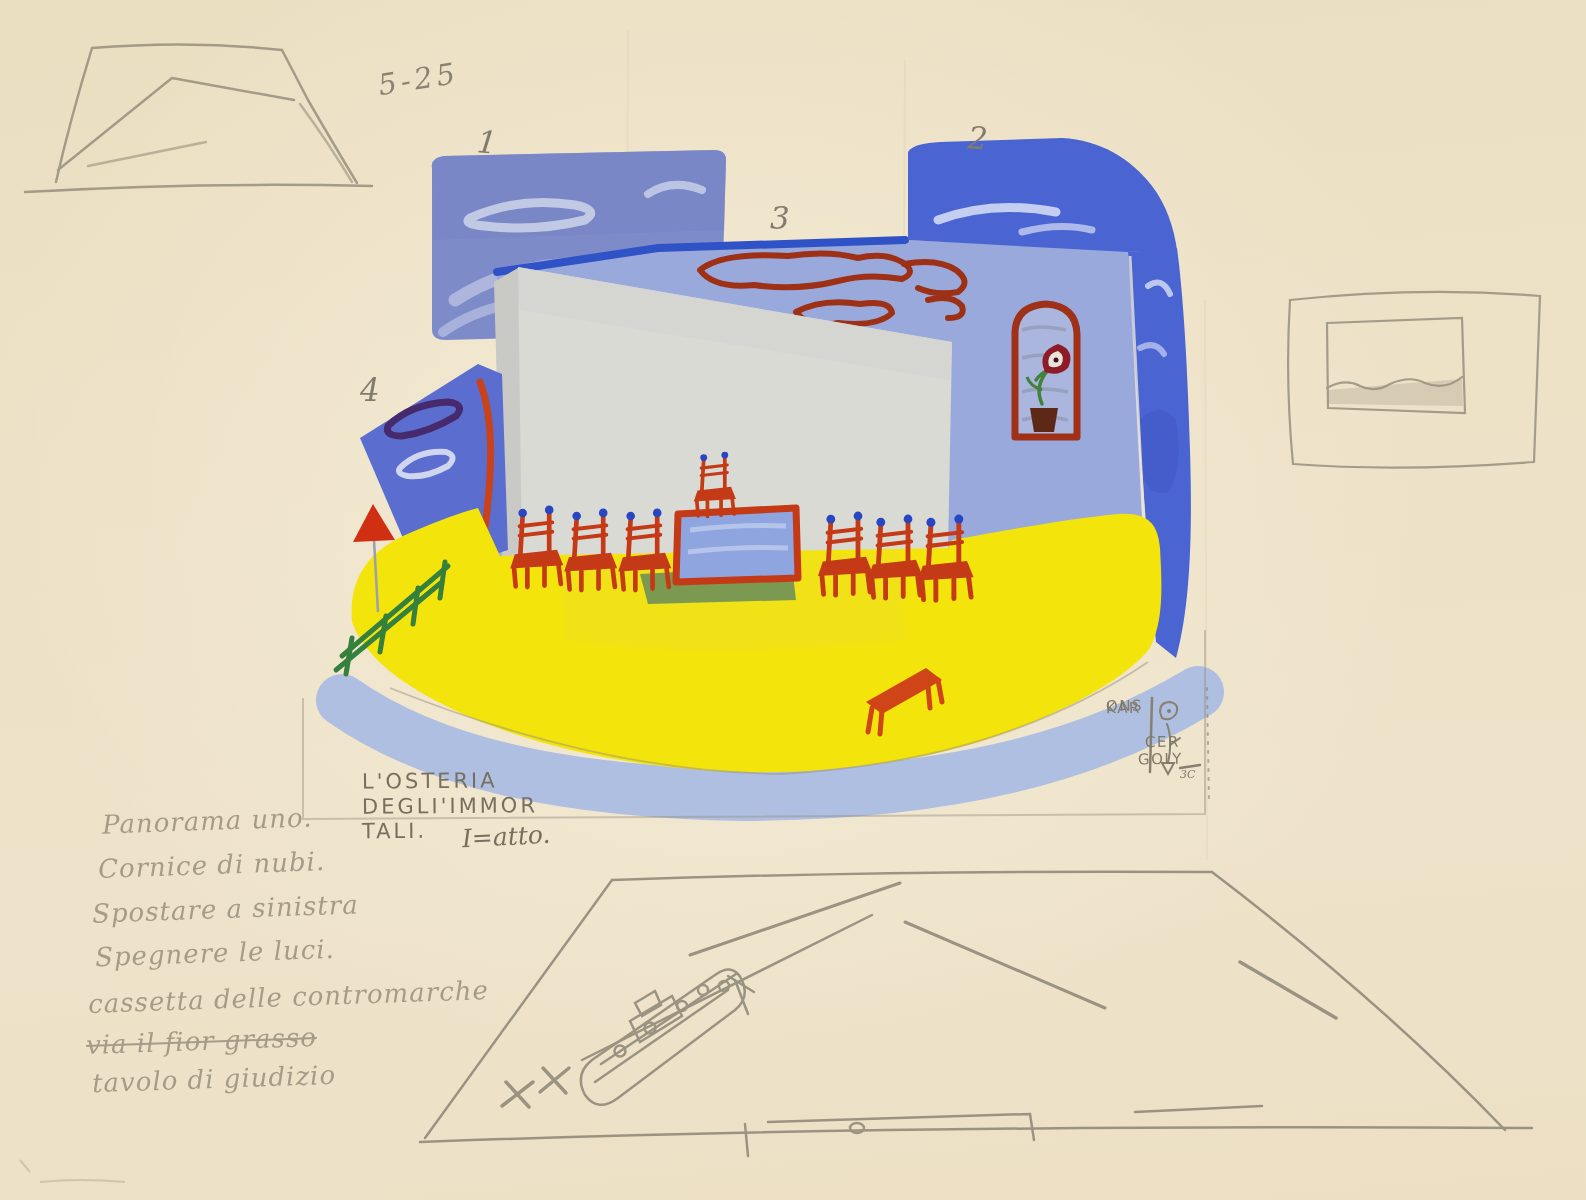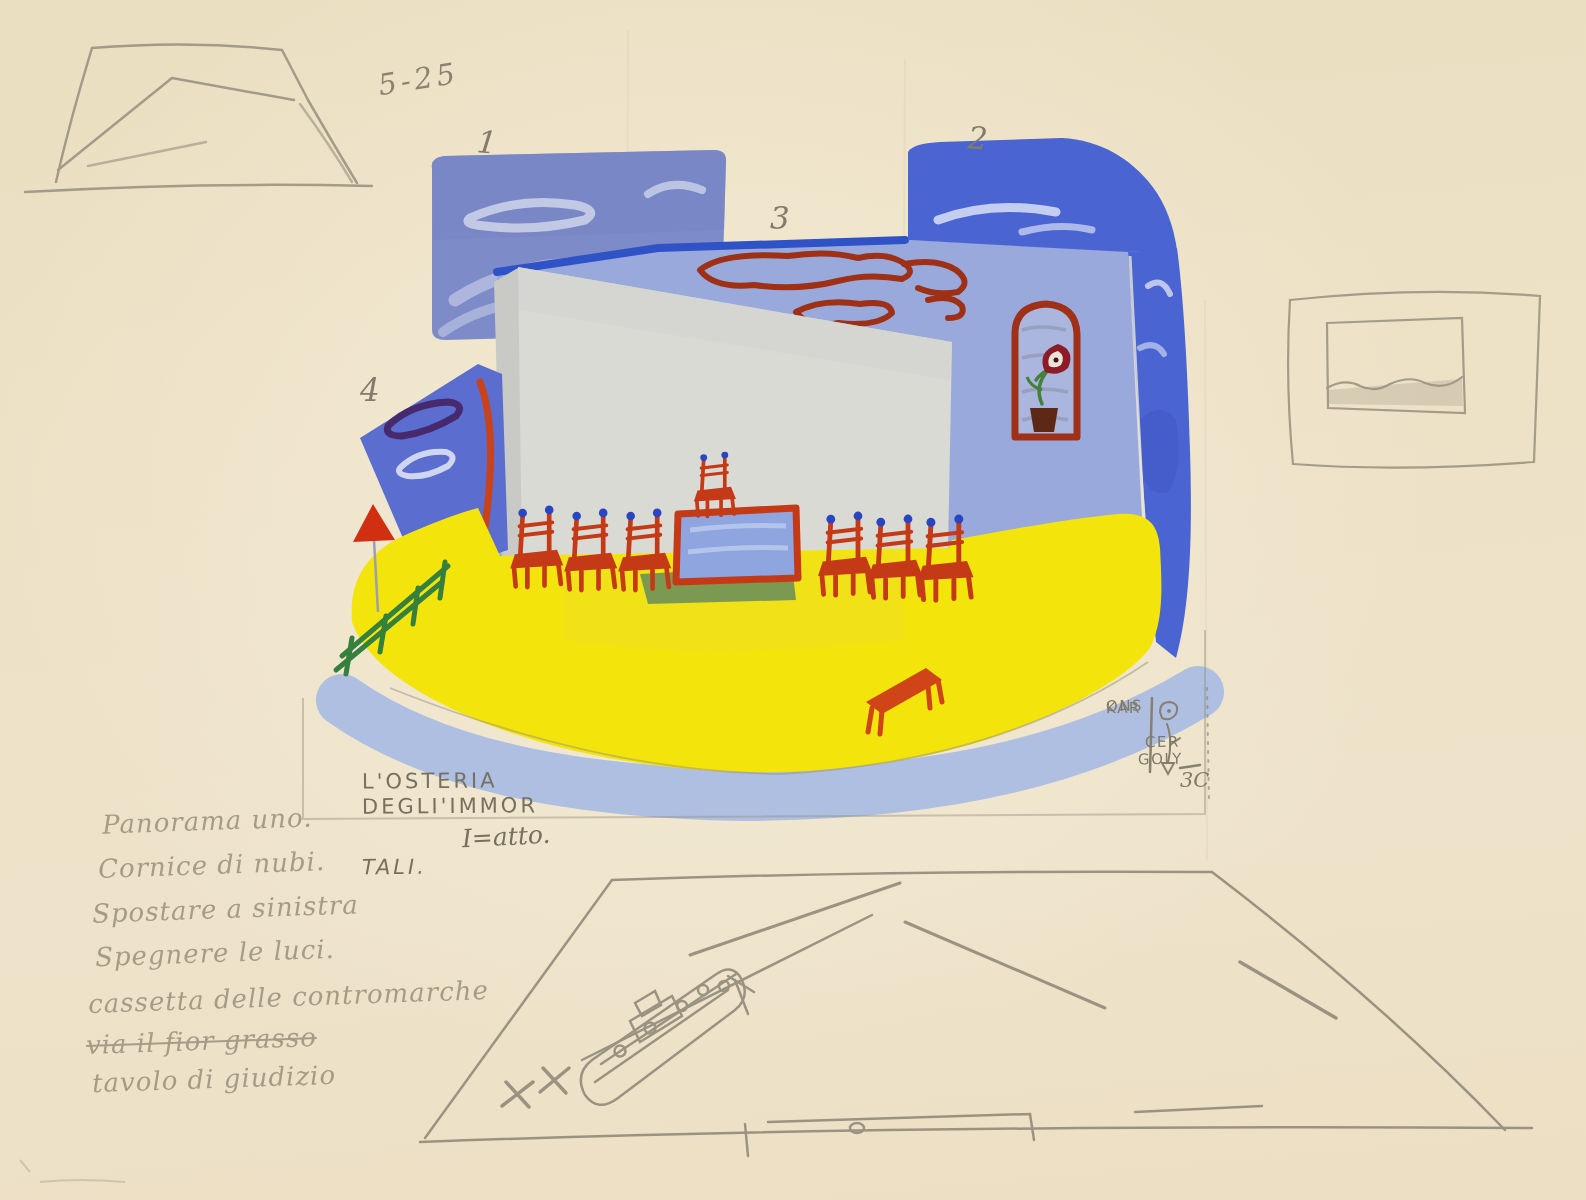--- a/index.html
+++ b/index.html
@@ -10,21 +10,21 @@
       linear-gradient(175deg,#ebdfc2 0%,#ede1c6 35%,#eee3ca 70%,#ecdfc4 100%);
     font-family:"DejaVu Sans", sans-serif;
   }
   svg{position:absolute;left:0;top:0;}
   .txt{position:absolute;white-space:pre;}
   .pencil-num{font-family:"DejaVu Serif",serif;font-style:italic;color:#837b6b;font-size:31px;}
   .pencil-note-top{font-family:"DejaVu Serif",serif;font-style:italic;color:#8b English;color:#8b8372;font-size:29px;transform:rotate(-9deg);letter-spacing:4px;}
   .caption-line{font-family:"DejaVu Sans",sans-serif;color:#78705f;font-size:21px;letter-spacing:3px;line-height:26px;transform:rotate(-0.5deg);}
   .act-label{font-family:"DejaVu Serif",serif;font-style:italic;color:#78705f;font-size:25px;transform:rotate(-3deg);}
   .sig-line{font-family:"DejaVu Sans",sans-serif;color:#827a69;font-size:15px;letter-spacing:1.5px;line-height:17px;transform:rotate(-1deg);}
-  .sig-mark{font-family:"DejaVu Serif",serif;font-style:italic;color:#827a69;font-size:21px;}
+  .sig-mark{font-family:"DejaVu Serif",serif;font-style:italic;color:#827a69;font-size:11px;}
   .hand-note{font-family:"DejaVu Serif",serif;font-style:italic;color:#a59c88;font-size:26px;letter-spacing:1px;transform:rotate(-2deg);}
   .hand-note.struck{text-decoration:line-through;text-decoration-thickness:2px;}
 </style>
 </head>
 <body>
 
 <div id="canvas">
 
 <svg width="1586" height="1200" viewBox="0 0 1586 1200">
   <defs>
@@ -246,21 +246,21 @@
 
 <div class="txt pencil-note-top" style="left:378px;top:62px;">5-25</div>
 
 <div class="txt pencil-num" style="left:477px;top:124px;transform:rotate(6deg);">1</div>
 <div class="txt pencil-num" style="left:968px;top:120px;transform:rotate(4deg);">2</div>
 <div class="txt pencil-num" style="left:770px;top:200px;">3</div>
 <div class="txt pencil-num" style="left:360px;top:372px;">4</div>
 
 <div class="txt caption-line" style="left:362px;top:768px;">L'OSTERIA</div>
 <div class="txt caption-line" style="left:362px;top:793px;">DEGLI'IMMOR</div>
-<div class="txt caption-line" style="left:362px;top:854px;font-style:italic;">TALI.</div>
+<div class="txt caption-line" style="left:362px;top:818px;">TALI.</div>
 <div class="txt act-label" style="left:462px;top:822px;">I=atto.</div>
 
 <div class="txt sig-line" style="left:1106px;top:700px;">KAR</div>
 <div class="txt sig-line" style="left:1106px;top:698px;">ONS</div>
 <div class="txt sig-line" style="left:1106px;top:734px;margin-left:39px;">CER</div>
 <div class="txt sig-line" style="left:1106px;top:751px;margin-left:32px;">GOLY</div>
 <div class="txt sig-mark" style="left:1180px;top:768px;">3C</div>
 
 <div class="txt hand-note" style="left:102px;top:806px;">Panorama uno.</div>
 <div class="txt hand-note" style="left:98px;top:850px;">Cornice di nubi.</div>

